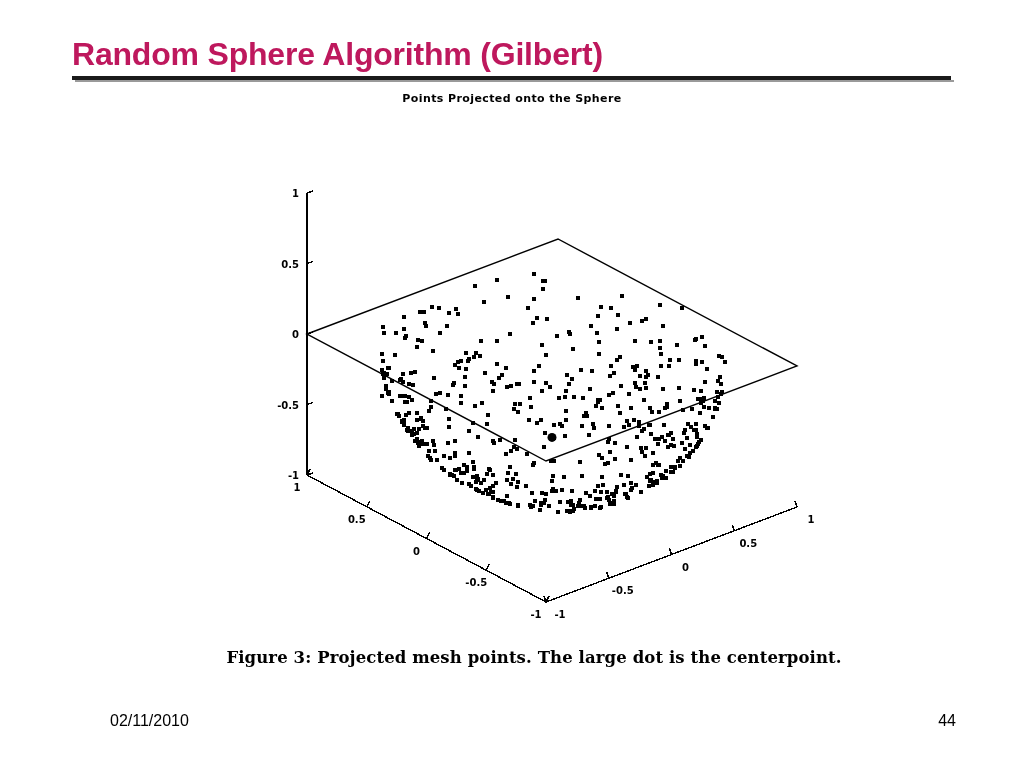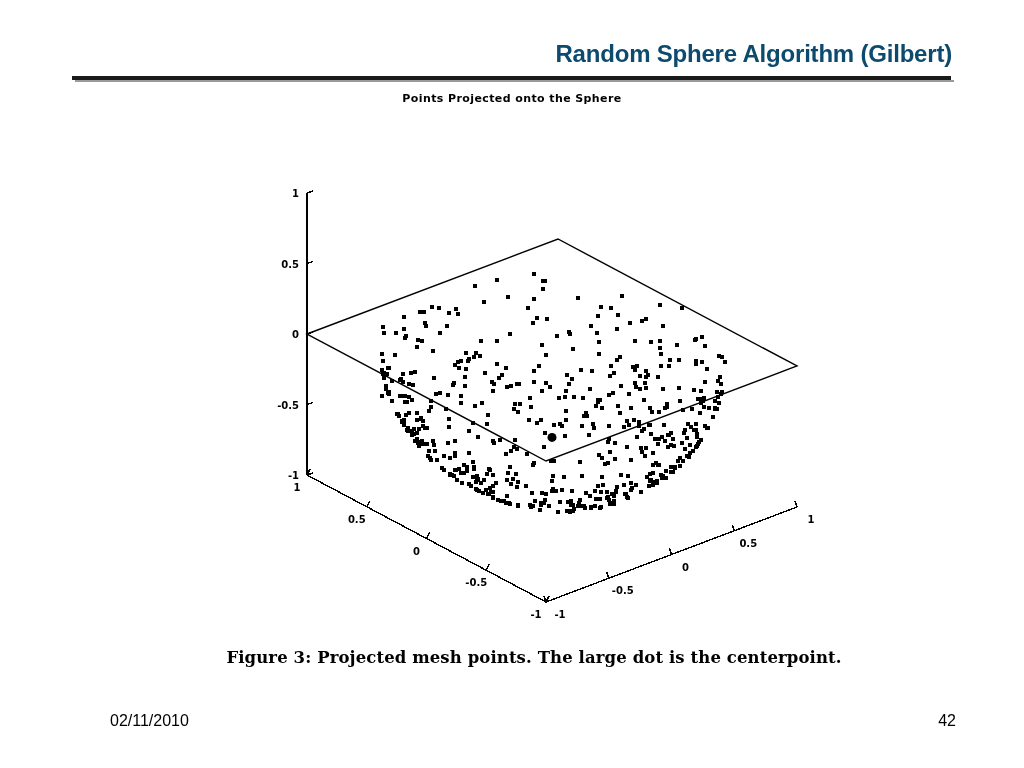--- a/index.html
+++ b/index.html
@@ -14,27 +14,27 @@
     overflow: hidden;
     position: relative;
   }
 
   
   .slide-title {
     position: absolute;
     left: 72px;
     top: 36px;
     width: 880px;
-    color: #0c4a6e;
+    color: #be185d;
     font-family: "Liberation Sans", sans-serif;
     font-weight: bold;
-    font-size: 24px;
+    font-size: 32px;
     line-height: 36px;
     letter-spacing: -0.2px;
-    text-align: right;
+    text-align: left;
     white-space: nowrap;
   }
   .title-rule {
     position: absolute;
     left: 72px;
     top: 76px;
     width: 879px;
     height: 4px;
     background: #1a1a1a;
   }
@@ -759,13 +759,13 @@
           <rect x="336.8" y="142.1" width="4" height="4" fill="#000000" shape-rendering="crispEdges"></rect>
         </g>
         <circle cx="322.0" cy="249.4" r="4.5" fill="#000000"></circle>
       </svg>
   </div>
 
   <div class="fig-caption">Figure 3: Projected mesh points. The large dot is the centerpoint.</div>
 </div>
 
 <div class="footer-date">02/11/2010</div>
-<div class="footer-page">42</div>
+<div class="footer-page">44</div>
 
 </body></html>

